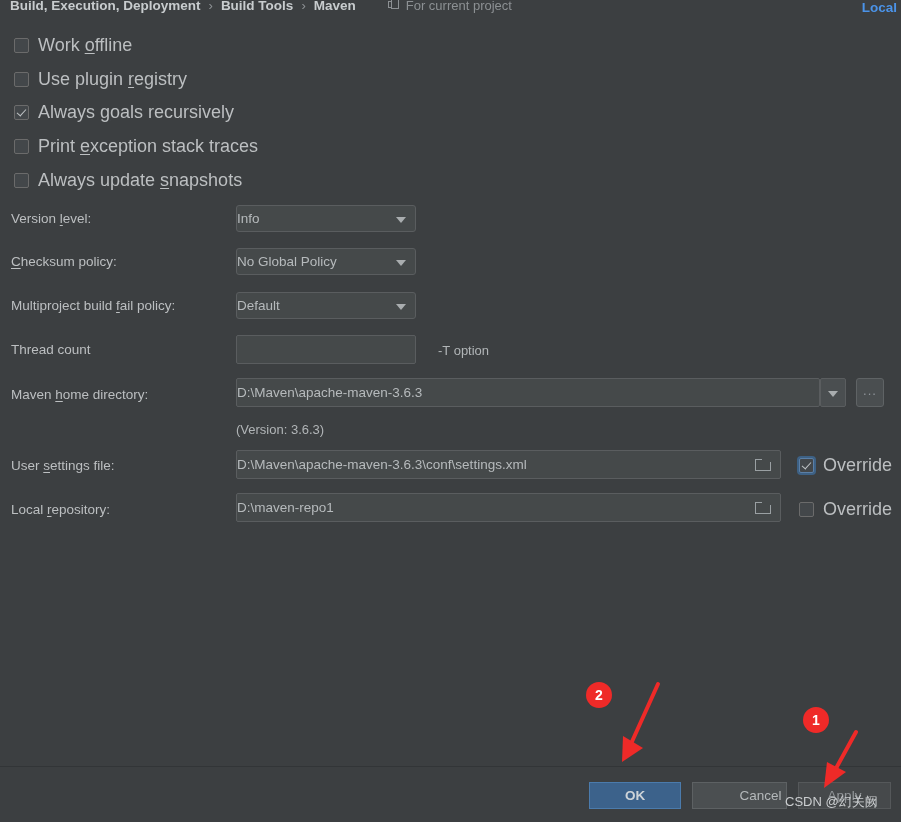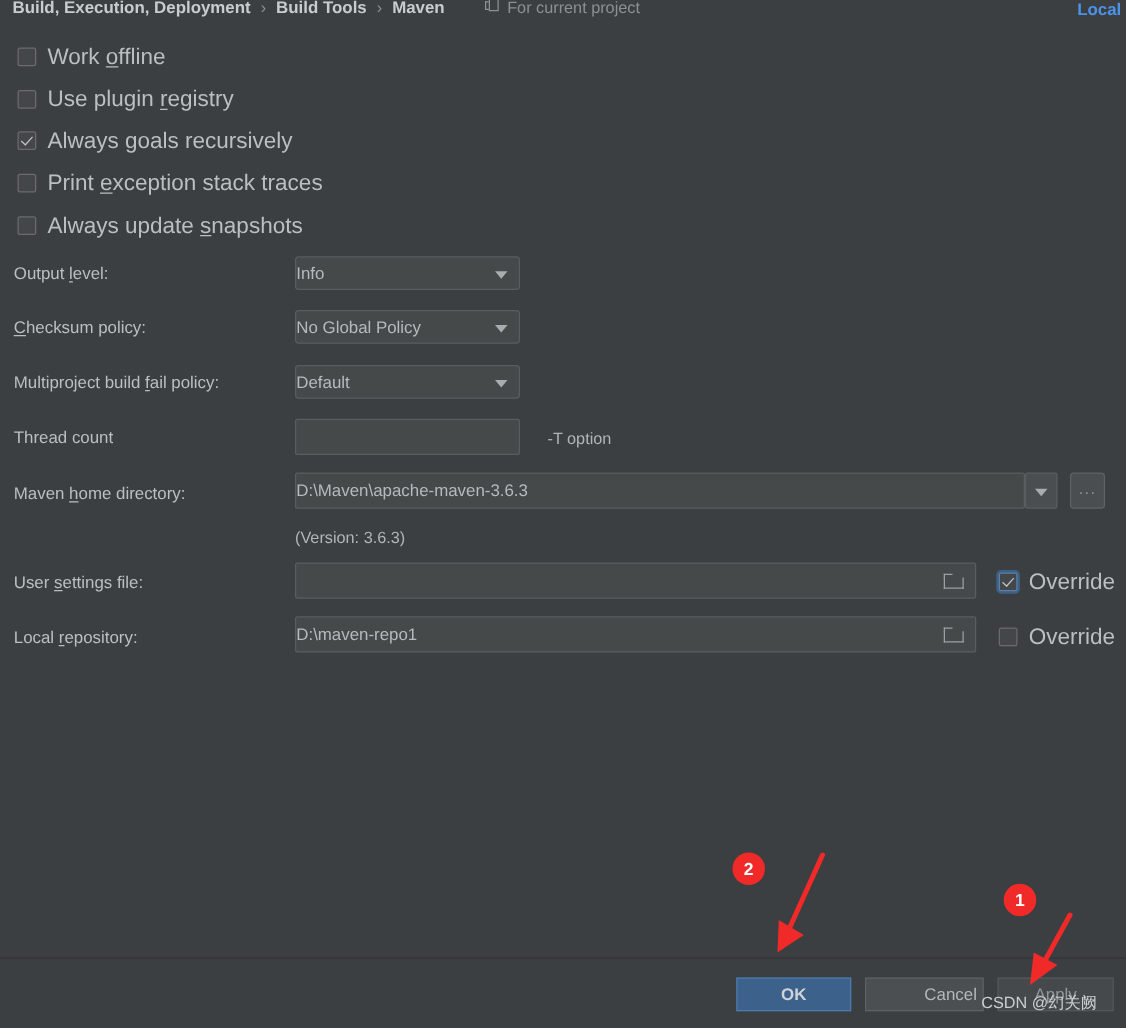--- a/index.html
+++ b/index.html
@@ -327,21 +327,21 @@
 <div class="check-row" style="top:136px">
   <span class="cbox"></span>
   <span class="check-label"><span>Print </span><span class="mn">e</span><span>xception stack traces</span></span>
 </div>
 
 <div class="check-row" style="top:170px">
   <span class="cbox"></span>
   <span class="check-label"><span>Always update </span><span class="mn">s</span><span>napshots</span></span>
 </div>
 
-<span class="form-label" style="top:211px"><span>Output </span><span class="mn">l</span><span>evel:</span></span>
+<span class="form-label" style="top:211px"><span>Version </span><span class="mn">l</span><span>evel:</span></span>
 <div class="combo" style="top:205px">
   <span>Info</span>
   <span class="arrow"></span>
 </div>
 
 <span class="form-label" style="top:254px"><span></span><span class="mn">C</span><span>hecksum policy:</span></span>
 <div class="combo" style="top:248px">
   <span>No Global Policy</span>
   <span class="arrow"></span>
 </div>
@@ -363,20 +363,21 @@
   <span>D:\Maven\apache-maven-3.6.3</span>
 </div>
 <div class="dd-button" style="left:820px; top:378px; width:26px; height:29px;">
   <span class="arrow"></span>
 </div>
 <div class="ellipsis-button" style="left:856px; top:378px; width:28px; height:29px;">...</div>
 <span class="side-note" style="left:236px; top:422px;">(Version: 3.6.3)</span>
 
 <span class="form-label" style="top:458px"><span>User </span><span class="mn">s</span><span>ettings file:</span></span>
 <div class="textfield" style="left:236px; top:450px; width:545px; height:29px;">
+  <span>D:\Maven\apache-maven-3.6.3\conf\settings.xml</span>
   <span class="folder-icon">
       <span class="ftab"></span>
       <span class="fbody"></span>
     </span>
 </div>
 <div class="check-row" style="left:799px; top:455px;">
   <span class="cbox checked focusring"></span>
   <span class="check-label">Override</span>
 </div>
 

